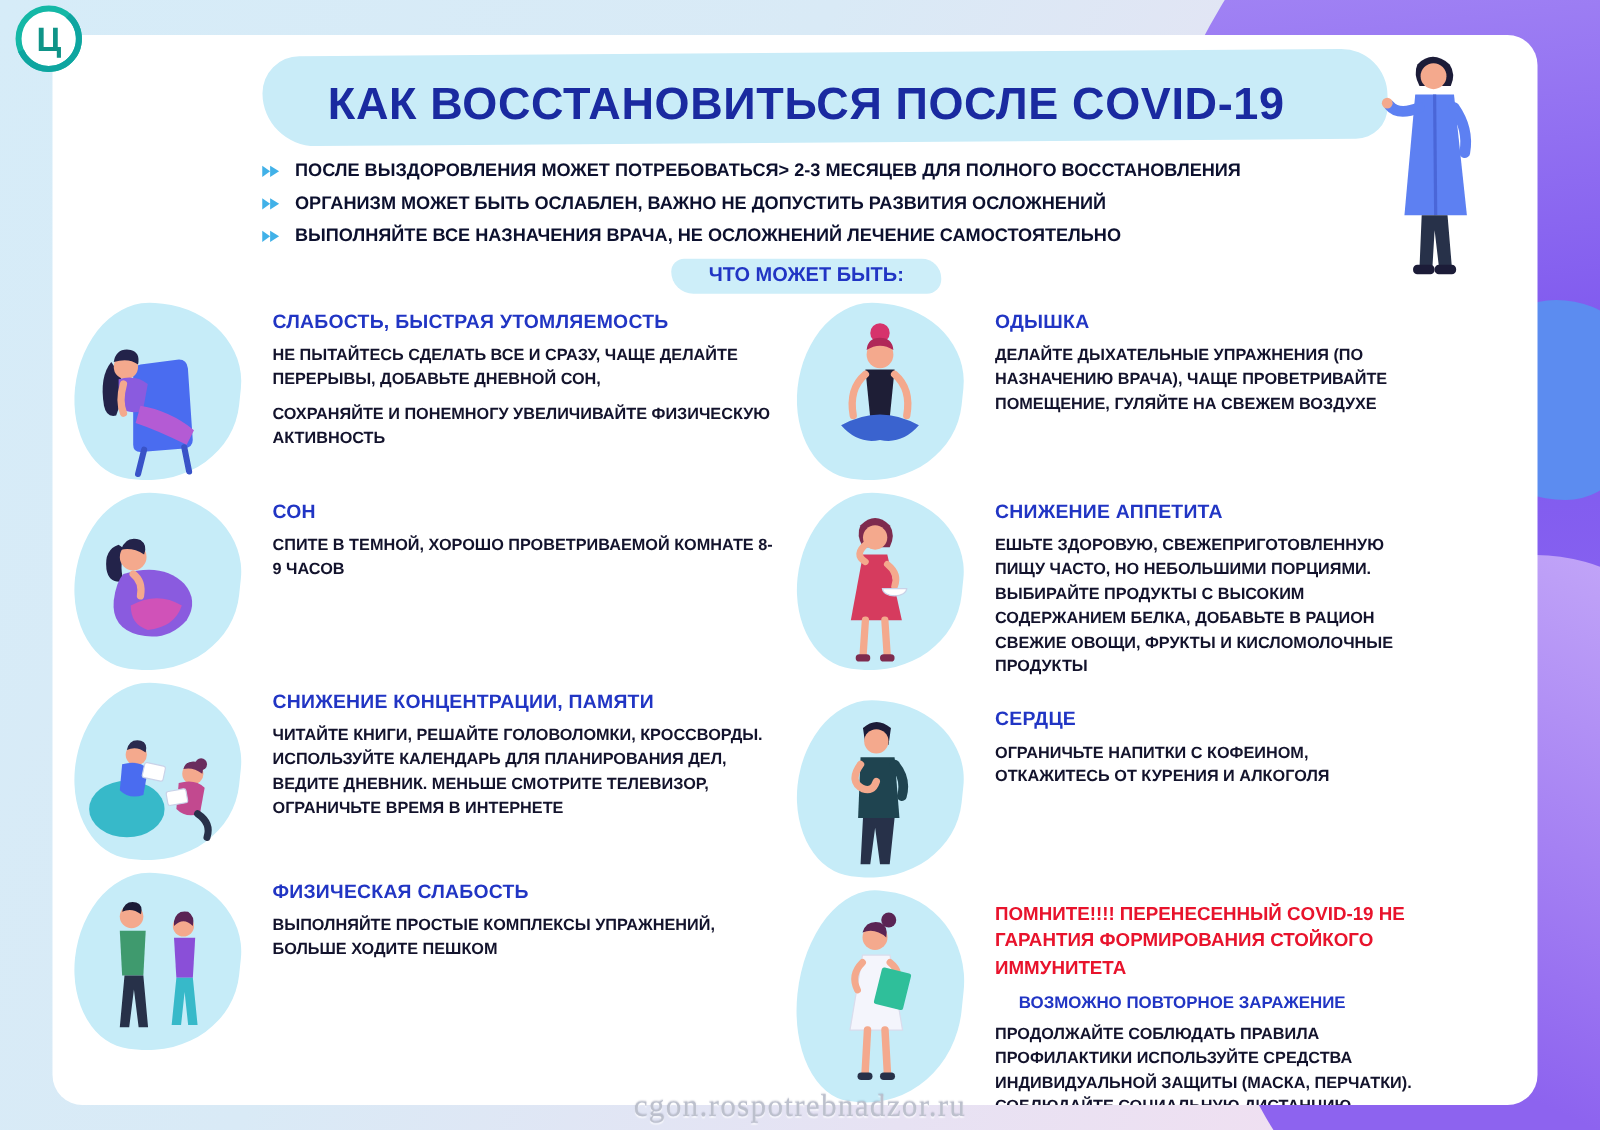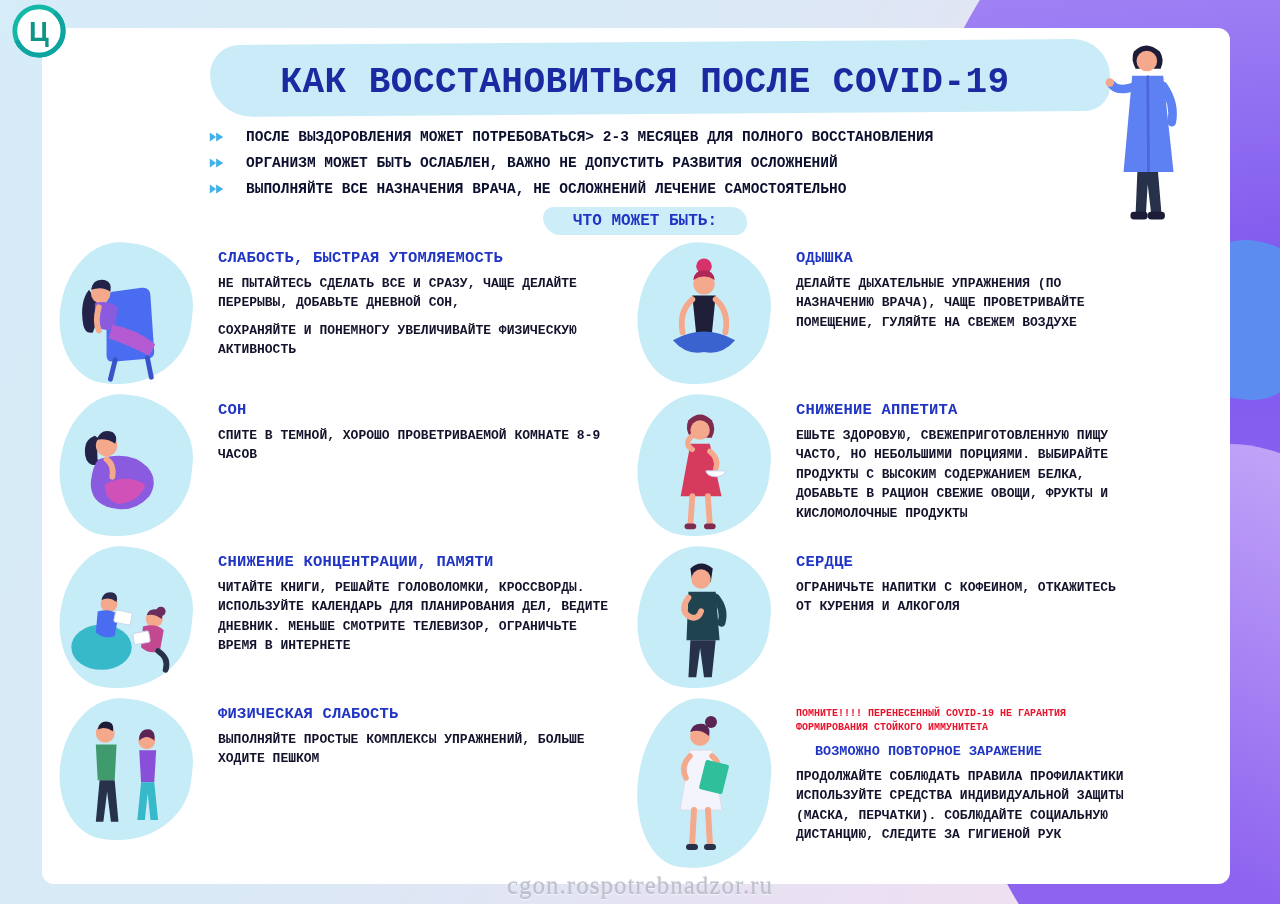--- a/index.html
+++ b/index.html
@@ -14,33 +14,33 @@
     border-radius:48% 52% 42% 58% / 55% 45% 62% 38%; transform:rotate(9deg); }
   .blob-purple-low { position:absolute; width:470px; height:540px; right:-150px; bottom:-80px;
     background:linear-gradient(205deg,#c9aef9 0%,#8d63ef 70%);
     border-radius:55% 45% 60% 40% / 45% 55% 40% 60%; }
   .blob-blue-dot { position:absolute; width:150px; height:160px; right:-40px; top:240px;
     background:#5c8cf0; border-radius:50% 50% 45% 55% / 55% 45% 55% 45%; }
   .blob-cyan-top { position:absolute; width:260px; height:170px; right:30px; top:-60px;
     background:#bfe9f6; border-radius:50%; }
 
   .card { position:absolute; left:42px; top:28px; right:50px; bottom:20px;
-    background:#ffffff; border-radius:12px;font-family:Liberation Mono, monospace; }
+    background:#ffffff; border-radius:24px; }
   .content { position:absolute; inset:0; padding:12px 0 10px 18px; overflow:hidden; border-radius:44px; }
 
   .logo { position:absolute; left:10px; top:2px; width:58px; height:58px; z-index:5; }
 
   .title-wrap { position:relative; margin-top:8px; text-align:center; height:70px; }
   .title-blob { position:absolute; left:150px; right:120px; top:-6px; height:72px;
     background:#c9ecf8; border-radius:56px 70px 48px 80px; transform:rotate(-.4deg); }
   .title { position:relative; z-index:1; font-size:36px; line-height:70px; font-weight:800;
     color:#1a2aa0; letter-spacing:.5px; }
 
   .bullets { margin:10px 0 0 148px; width:900px; }
-  .bullet { display:flex; align-items:flex-start; gap:20px; margin:7px 0;
+  .bullet { display:flex; align-items:flex-start; gap:10px; margin:7px 0;
     font-size:14.5px; font-weight:700; color:#0c102e; line-height:1.3; }
   .bullet svg { flex:none; margin-top:2px; }
 
   .subtitle-wrap { position:relative; width:fit-content; margin:8px auto 0 auto; padding:5px 30px; }
   .subtitle-blob { position:absolute; inset:0; background:#cdeef9; border-radius:20px 30px 22px 34px; }
   .subtitle { position:relative; z-index:1; font-size:16px; font-weight:800; color:#2135c4; }
 
   .cols { display:flex; margin-top:8px; }
   .col-left { width:562px; flex:none; }
   .col-right { flex:1; padding-left:16px; padding-right:96px; }
@@ -48,21 +48,21 @@
   .sec { display:flex; gap:26px; margin-bottom:10px; }
   .illus { position:relative; width:132px; height:142px; flex:none; }
   .illus .blob { position:absolute; inset:0; background:#c6ecf8;
     border-radius:58% 42% 55% 45% / 52% 58% 42% 48%; }
   .illus:nth-child(odd) .blob { transform:rotate(6deg); border-radius:45% 55% 60% 40% / 55% 45% 50% 50%; }
   .illus svg { position:absolute; inset:0; width:100%; height:100%; }
   .sec-text { padding-top:4px; }
   .sec-title { font-size:15.5px; font-weight:800; color:#2135c4; letter-spacing:.2px; margin:2px 0 7px 0; }
   .sec-body { font-size:13px; font-weight:700; color:#13132c; line-height:1.5; margin:0 0 8px 0; }
 
-  .warn-red { font-size:10px; font-weight:800; color:#e8132c; line-height:1.45; margin:4px 0 8px 0; }
+  .warn-red { font-size:15px; font-weight:800; color:#e8132c; line-height:1.45; margin:4px 0 8px 0; }
   .warn-blue { font-size:13.5px; font-weight:800; color:#2135c4; margin:0 0 8px 0;padding-left:19px; }
 
   .doctor { position:absolute; right:22px; top:8px; width:112px; height:212px; z-index:2; }
 
   .watermark { position:absolute; left:0; right:0; bottom:4px; text-align:center; z-index:6;
     font-family:"Liberation Serif", serif; font-size:25px; letter-spacing:1px;
     color:rgba(185,190,202,.95);
     text-shadow:0 1px 1px rgba(255,255,255,.7), 0 -1px 1px rgba(110,115,140,.28); }
 </style>
 </head>

